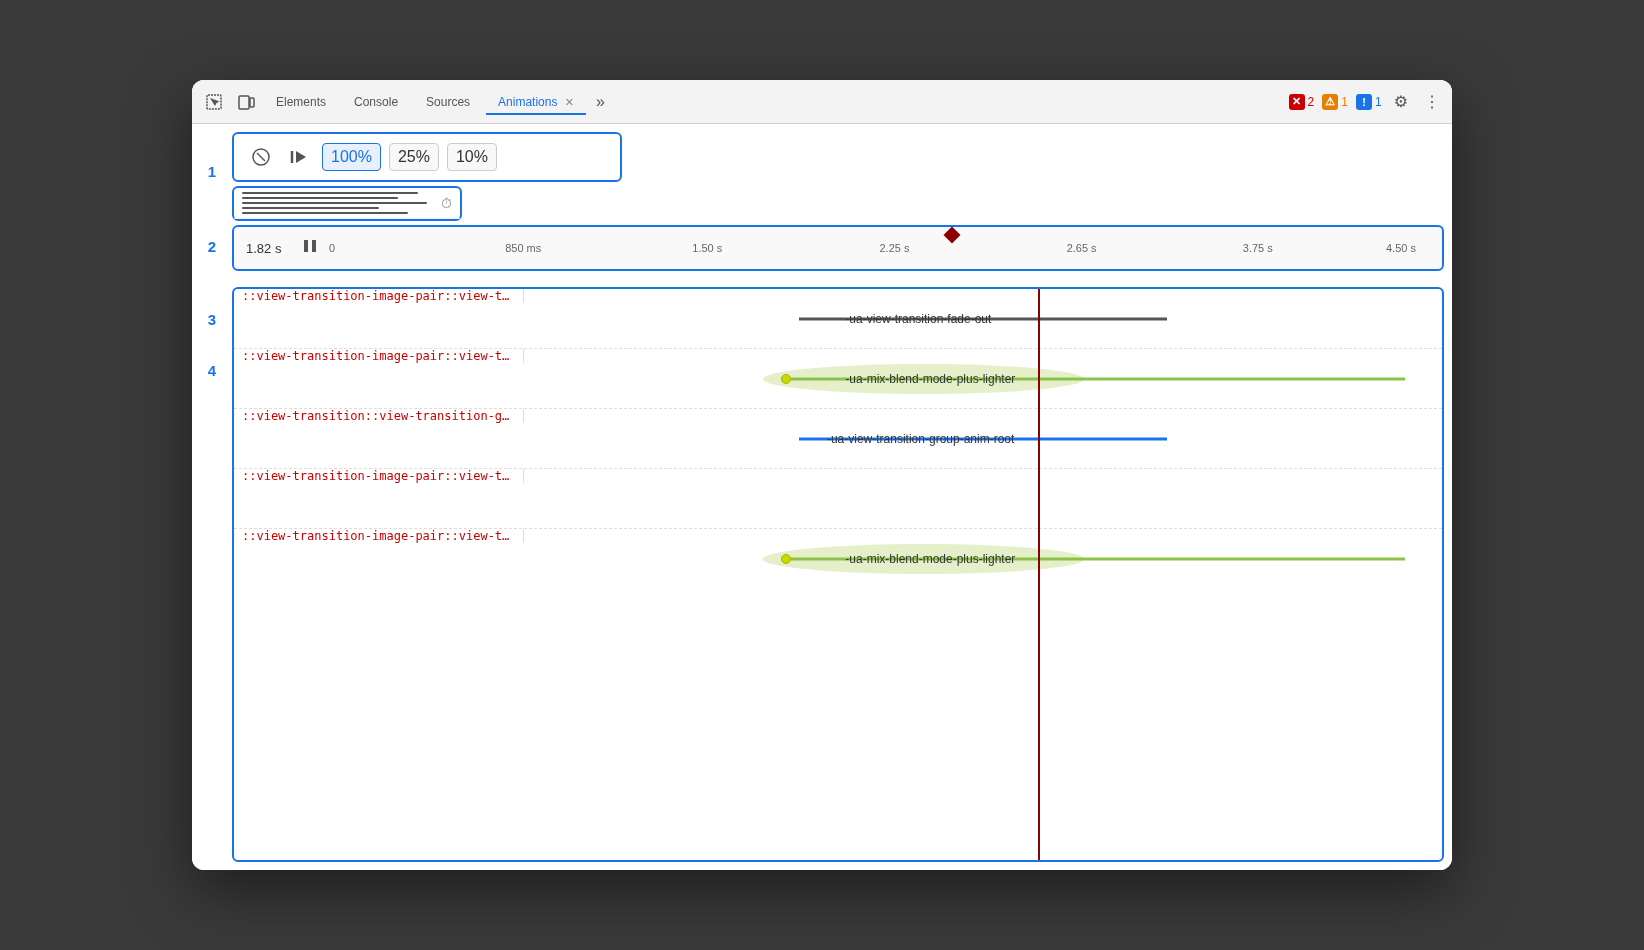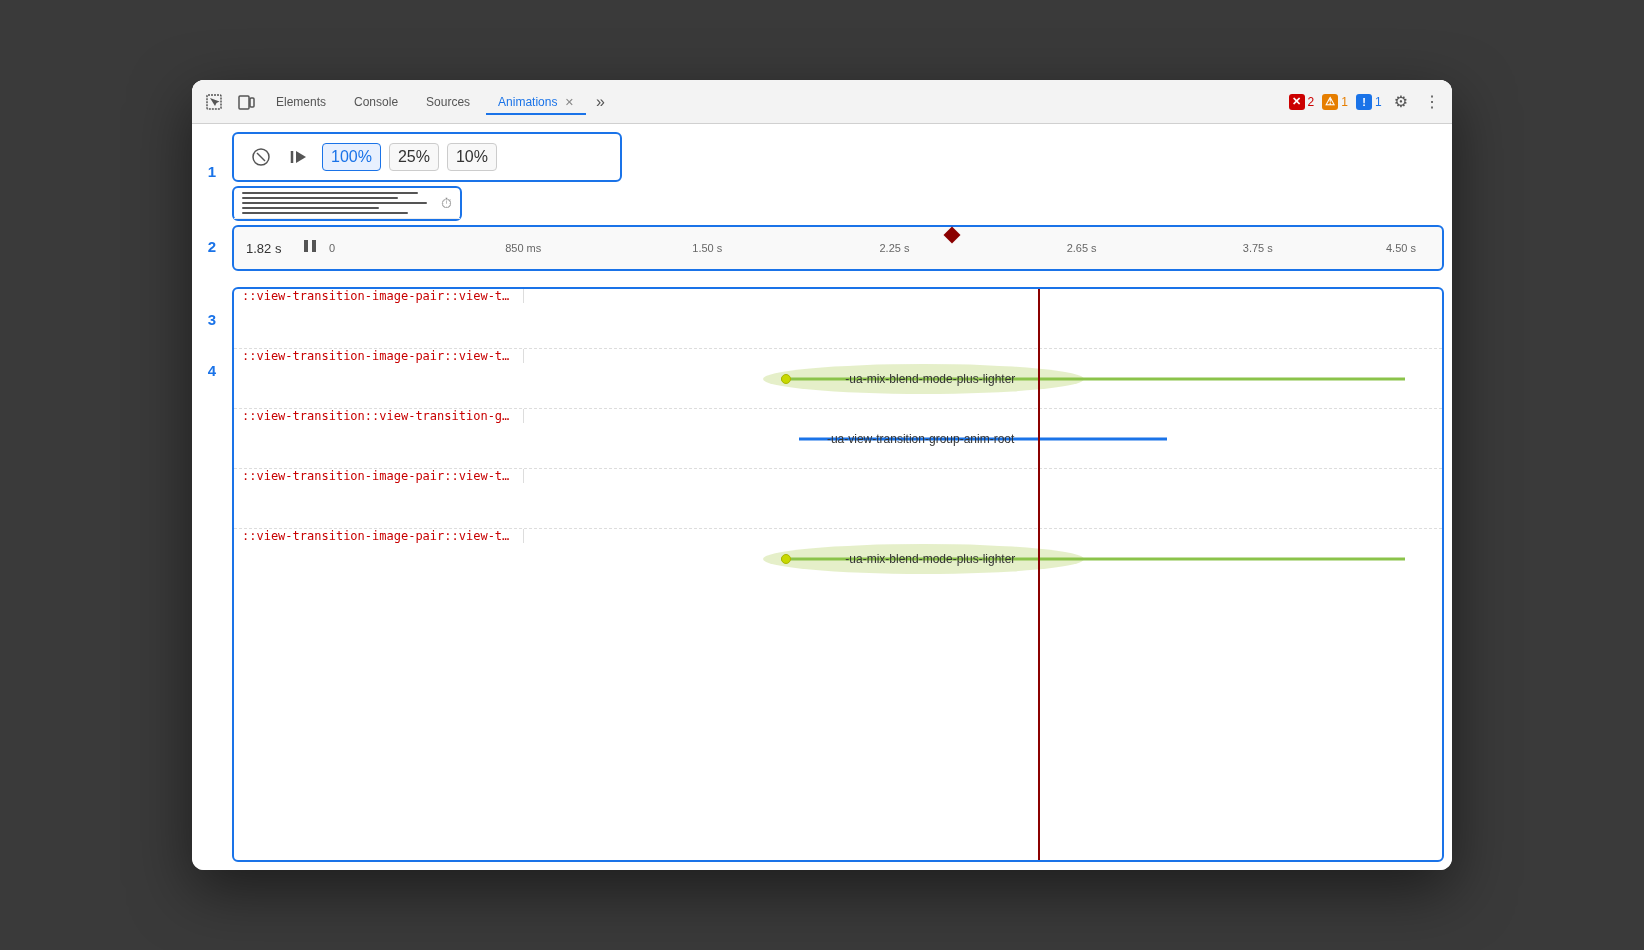--- a/index.html
+++ b/index.html
@@ -489,20 +489,24 @@
             <div class="ruler-marker" style="left:56%; background:#8b0000;"></div>
           </div>
         </div>
 
         <div class="section-rows">
 
           <div class="scrubber-line" style="left: calc(290px + (100% - 290px) * 0.56);"></div>
 
           <div class="anim-row">
             <div class="anim-label">::view-transition-image-pair::view-tra</div>
+            <div class="anim-track">
+              <div class="bar-gray" style="left:30%; width:40%;"></div>
+              <span class="anim-name" style="left:35%;">-ua-view-transition-fade-out</span>
+            </div>
           </div>
 
           <div class="anim-row">
             <div class="anim-label">::view-transition-image-pair::view-tra</div>
             <div class="anim-track">
               <div class="blob-green" style="left:26%; width:35%;"></div>
               <div class="bar-green" style="left:28%; width:68%;"></div>
               <div class="dot-yellow" style="left:28%;"></div>
               <span class="anim-name" style="left:35%;">-ua-mix-blend-mode-plus-lighter</span>
             </div>

